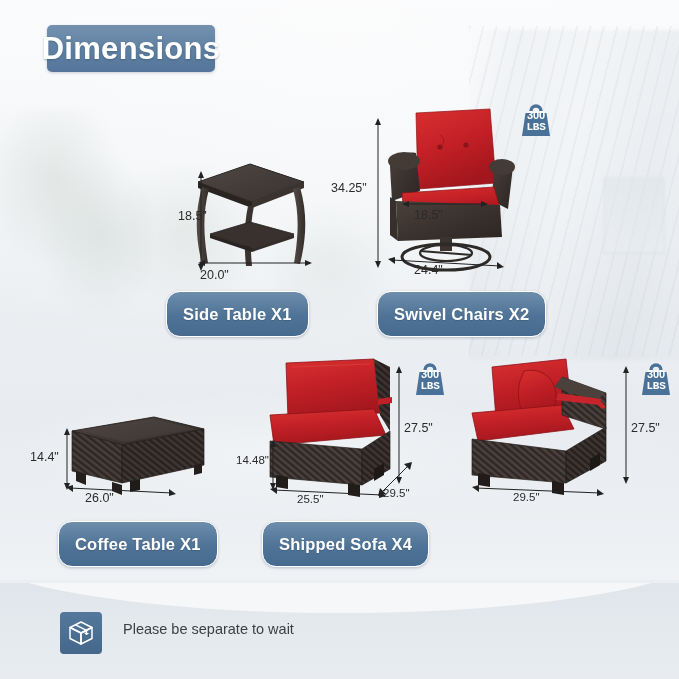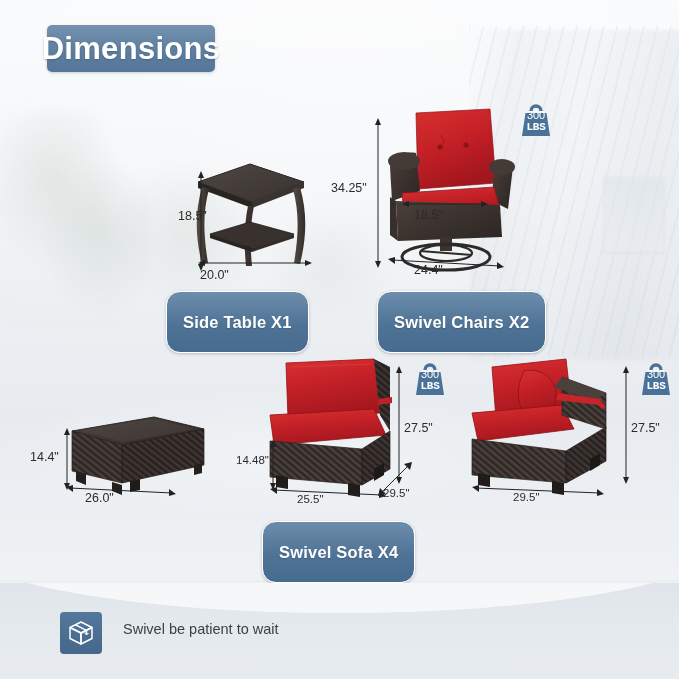--- a/index.html
+++ b/index.html
@@ -63,29 +63,29 @@
     text-shadow:0 1px 2px rgba(40,60,80,.35);
   }
 
   
   .pill{
     position:absolute;height:28px;border-radius:14px;
     background:linear-gradient(180deg,#6d8dab 0%,#4f7396 55%,#476b8e 100%);
     border:1.5px solid #ffffff;
     display:flex;align-items:center;
     box-shadow:0 1px 3px rgba(50,70,95,.3);
-    padding:16px 16px;white-space:nowrap;
+    padding:8px 16px;white-space:nowrap;
   }
   .pill span{color:#fff;font-size:16.5px;font-weight:700;letter-spacing:.2px;
     text-shadow:0 1px 1px rgba(40,60,80,.3);}
 
   
   .badge{position:absolute;width:40px;height:40px;}
   .badge .num{position:absolute;left:0;top:10px;width:40px;text-align:center;
-     color:#fff;font-size:11px;font-weight:400;line-height:11px;letter-spacing:-.2px;}
+     color:#fff;font-size:11px;font-weight:700;line-height:11px;letter-spacing:-.2px;}
   .badge .unit{position:absolute;left:0;top:22px;width:40px;text-align:center;
      color:#fff;font-size:11px;font-weight:700;line-height:11px;letter-spacing:-.2px;font-family:Liberation Mono, monospace;}
 
   
   .dim{position:absolute;color:#2b2b2b;font-size:12.5px;font-weight:400;white-space:nowrap;
        font-family:"Liberation Sans","DejaVu Sans",sans-serif;}
   .dim.sm{font-size:11.5px;}
 
   
   .obj{position:absolute;}
@@ -279,20 +279,23 @@
     <line x1="5" y1="4" x2="5" y2="58" stroke="#222" stroke-width="1"></line>
     <polygon points="5,0 2,7 8,7" fill="#222"></polygon>
       <polygon points="5,62 2,55 8,55" fill="#222"></polygon>
   </svg>
   <div class="dim" style="left:85px;top:491px;">26.0"</div>
   <svg style="position:absolute;left:66px;top:484px;" width="110" height="12">
     <line x1="4" y1="4" x2="106" y2="9" stroke="#222" stroke-width="1"></line>
     <polygon points="0,3 7,1 7,8" fill="#222"></polygon>
       <polygon points="110,10 103,5 103,12" fill="#222"></polygon>
   </svg>
+  <div class="pill" style="left:58px;top:521px;">
+    <span>Coffee Table X1</span>
+  </div>
 
   <div class="obj" style="left:262px;top:357px;width:150px;height:145px;">
     <svg width="150" height="145" viewBox="0 0 150 145">
       <defs>
         <linearGradient id="asRed" x1="0" y1="0" x2="0.3" y2="1">
           <stop offset="0" stop-color="#da3130"></stop>
             <stop offset="0.5" stop-color="#c22027"></stop>
             <stop offset="1" stop-color="#a5171e"></stop>
         </linearGradient>
         <pattern id="wick3" width="5" height="5" patternUnits="userSpaceOnUse" patternTransform="rotate(40)">
@@ -350,21 +353,21 @@
     <polygon points="0,3 7,1 7,8" fill="#222"></polygon>
       <polygon points="116,10 109,5 109,12" fill="#222"></polygon>
   </svg>
   <div class="dim sm" style="left:383px;top:487px;">29.5"</div>
   <svg style="position:absolute;left:378px;top:462px;" width="34" height="34">
     <line x1="4" y1="30" x2="30" y2="4" stroke="#222" stroke-width="1"></line>
     <polygon points="0,34 2,26 8,32" fill="#222"></polygon>
       <polygon points="34,0 26,2 32,8" fill="#222"></polygon>
   </svg>
   <div class="pill" style="left:262px;top:521px;">
-    <span>Swivel Sofa X4</span>
+    <span>Shipped Sofa X4</span>
   </div>
 
   <div class="obj" style="left:466px;top:357px;width:165px;height:145px;">
     <svg width="165" height="145" viewBox="0 0 165 145">
       <defs>
         <linearGradient id="arRed" x1="0" y1="0" x2="0.3" y2="1">
           <stop offset="0" stop-color="#da3130"></stop>
             <stop offset="0.5" stop-color="#c22027"></stop>
             <stop offset="1" stop-color="#a5171e"></stop>
         </linearGradient>
@@ -426,16 +429,16 @@
   <div class="boxicon">
     <svg width="26" height="26" viewBox="0 0 26 26">
       <polygon points="13,2 24,7.5 13,13 2,7.5" fill="none" stroke="#ffffff" stroke-width="1.5" stroke-linejoin="round"></polygon>
       <polygon points="2,7.5 13,13 13,24 2,18.5" fill="none" stroke="#ffffff" stroke-width="1.5" stroke-linejoin="round"></polygon>
       <polygon points="24,7.5 13,13 13,24 24,18.5" fill="none" stroke="#ffffff" stroke-width="1.5" stroke-linejoin="round"></polygon>
       <path d="M7.5,4.8 L18.5,10.3 L18.5,15" fill="none" stroke="#ffffff" stroke-width="1.4" stroke-linejoin="round"></path>
       <path d="M18.5,15 L15.6,12.6 L21.2,13.3 Z" fill="#ffffff"></path>
     </svg>
   </div>
   <div class="foottext">
-    <div>Swivel be patient to wait</div>
+    <div>Please be separate to wait</div>
   </div>
 
 </div>
 
 </body></html>

